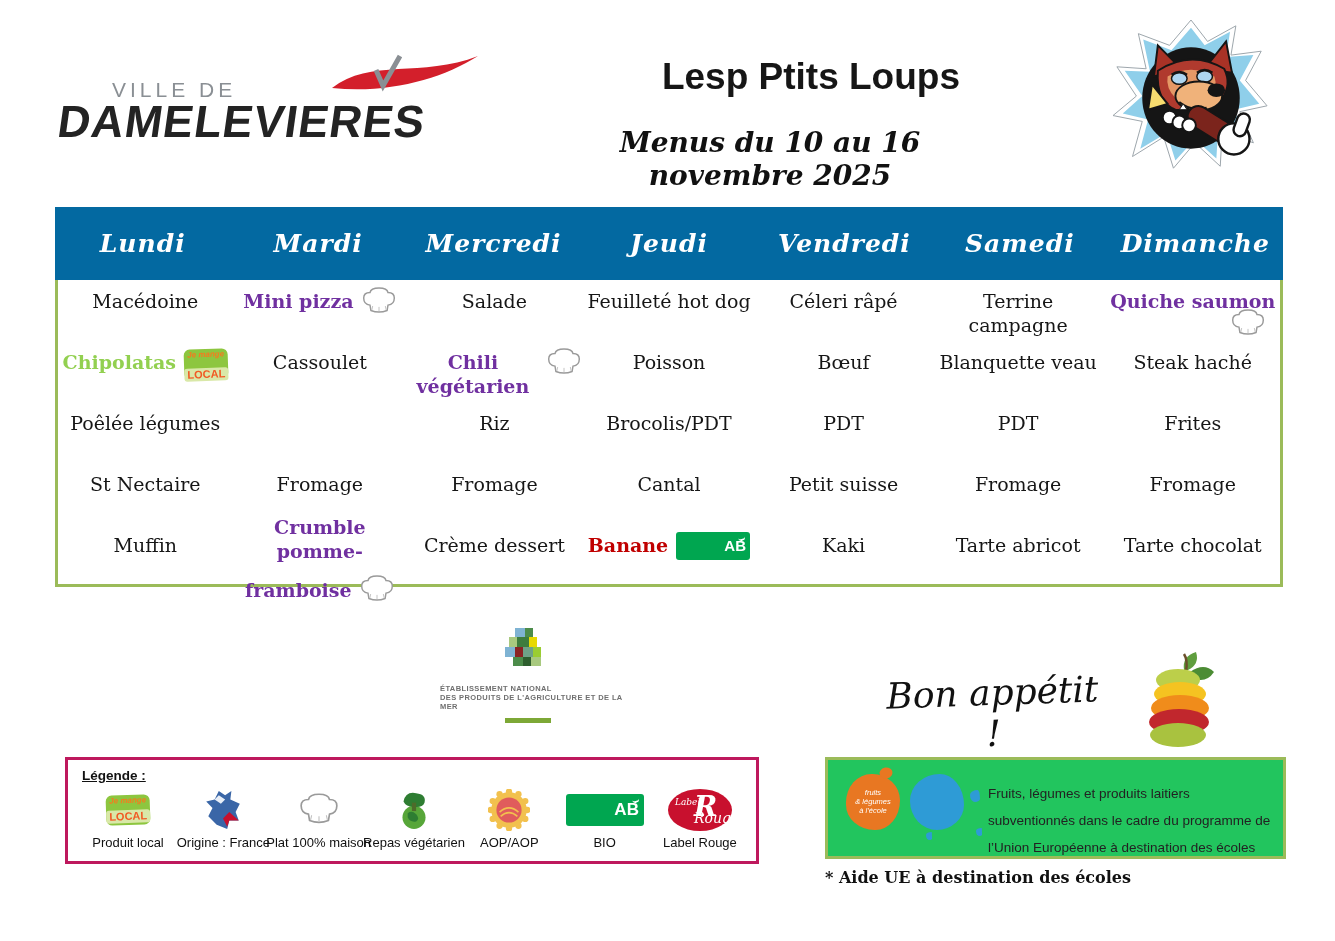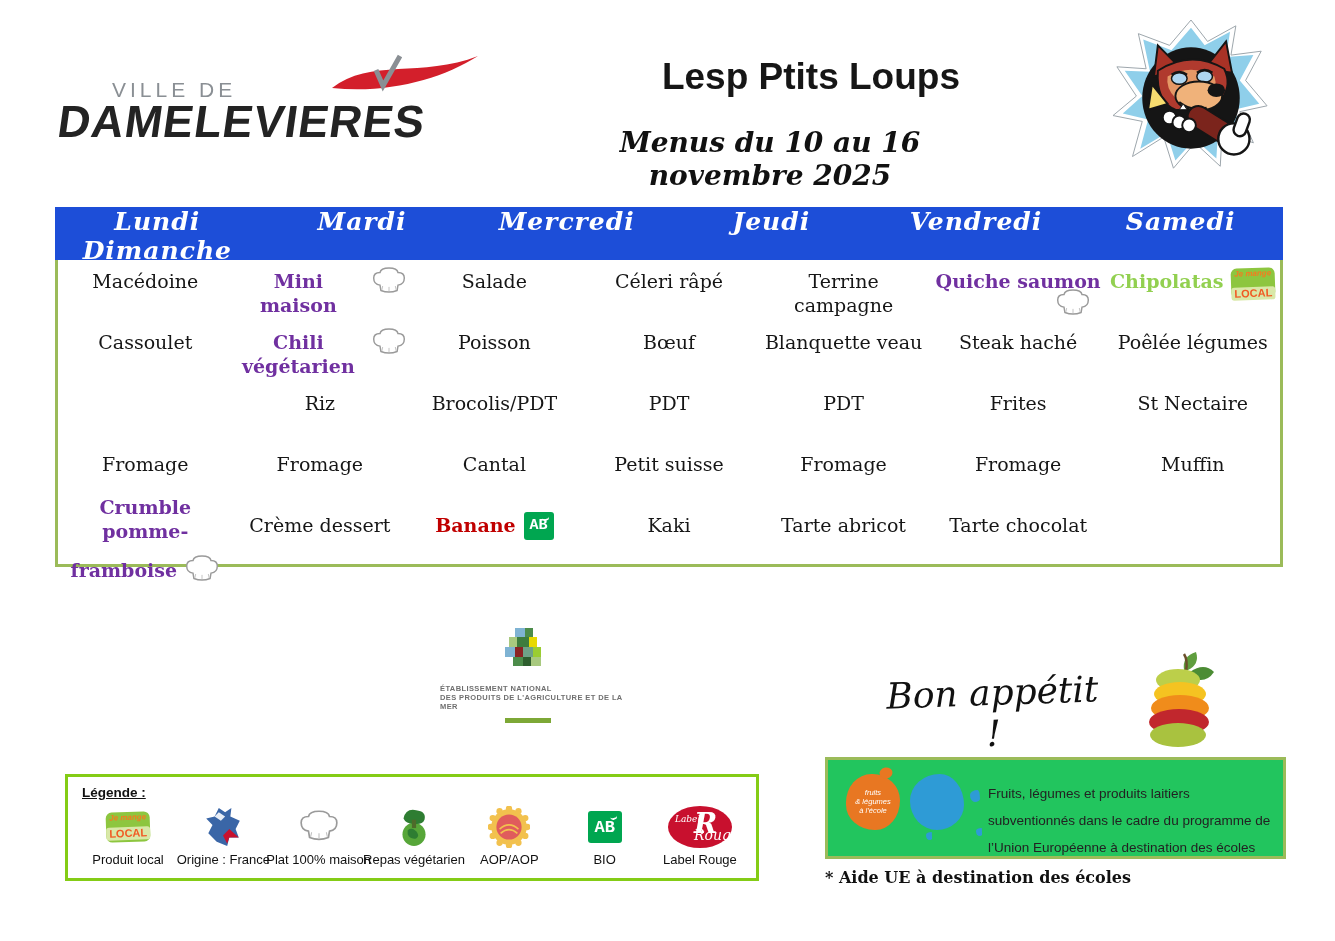--- a/index.html
+++ b/index.html
@@ -12,21 +12,21 @@
   .city-line2{left:58px;top:96px;color:#232323;font-size:45px;font-weight:bold;letter-spacing:1px;
               transform:skewX(-8deg);font-family:"Liberation Sans",sans-serif;}
   .swoosh{left:330px;top:52px;}
   .page-title{left:420px;top:56px;width:540px;text-align:right;font-size:37px;font-weight:bold;color:#161616;}
   .page-subtitle{left:540px;top:126px;width:460px;text-align:center;font-size:28px;font-weight:bold;
                  font-style:italic;font-family:"DejaVu Serif",serif;color:#111;}
   .mascot{left:1112px;top:20px;}
 
   
   .menu-table{left:55px;top:207px;width:1228px;}
-  .menu-head{display:grid;grid-template-columns:repeat(6,1fr);background:#1d4ed8;height:53px;align-items:center;}
+  .menu-head{display:grid;grid-template-columns:repeat(7,1fr);background:#0369a1;height:73px;align-items:center;}
   .day{color:#ffffff;text-align:center;font-size:25px;font-weight:bold;font-style:italic;
        font-family:"DejaVu Serif",serif;letter-spacing:1px;}
   .menu-body{display:grid;grid-template-columns:repeat(7,1fr);grid-auto-rows:61px;
              border:3px solid #9BBB59;border-top:none;background:#fff;padding-top:2px;height:302px;}
   .cell{position:relative;display:flex;align-items:flex-start;justify-content:center;padding-top:8px;
         font-family:"DejaVu Serif",serif;font-size:19px;color:#161616;text-align:center;line-height:1.25;}
   .cell .txt{display:inline-block;}
   .purple{color:#7030A0;font-weight:bold;}
   .green-item{color:#92D050;font-weight:bold;}
   .red-item{color:#C00000;font-weight:bold;}
@@ -40,37 +40,37 @@
                margin-left:8px;margin-top:-2px;transform:rotate(-2deg);text-align:center;
                font-family:"Liberation Sans",sans-serif;}
   .local-badge .l1{display:block;color:#F47B20;font-size:8px;font-style:italic;font-weight:bold;line-height:11px;}
   .local-badge .l2{display:inline-block;color:#F15A24;background:#D9E8A8;font-size:11px;font-weight:bold;
                    line-height:13px;padding:0 3px;border-radius:3px;}
   .local-badge.legend-size{margin:0;transform:rotate(-2deg);}
 
   
   .ab-badge{display:inline-flex;flex:none;align-items:center;justify-content:center;width:30px;height:28px;
             background:#00A650;border-radius:3px;margin-left:8px;margin-top:-2px;position:relative;
-            color:#fff;font-weight:bold;font-size:15px;font-family:Liberation Mono, monospace;}
+            color:#fff;font-weight:bold;font-size:15px;font-family:Liberation Sans, sans-serif;padding-left:44px;}
   .ab-badge::after{content:"";position:absolute;top:3px;right:5px;width:7px;height:4px;
                    border-bottom:2px solid #fff;border-radius:0 0 6px 6px;transform:rotate(-12deg);}
 
   
   .fam{left:440px;top:628px;width:200px;text-align:left;}
   .fam-mosaic{margin-left:65px;}
   .fam-name{color:#8c8c8c;font-size:22px;margin-top:2px;letter-spacing:.5px;}
   .fam-sub{color:#6f6f6f;font-size:7.5px;letter-spacing:.4px;line-height:9px;margin-top:4px;font-weight:bold;}
   .fam-bar{width:46px;height:5px;background:#7DA836;margin:7px 0 0 65px;}
 
   .bon-appetit{left:878px;top:672px;width:230px;text-align:center;font-size:36px;font-style:italic;
                font-family:"DejaVu Serif",serif;color:#111;transform:rotate(-2deg);}
   .fruit-stack{left:1138px;top:650px;}
 
   
-  .legend-box{left:65px;top:774px;width:688px;height:101px;border:3px solid #84cc16;background:#fff;}
+  .legend-box{left:65px;top:757px;width:688px;height:101px;border:3px solid #be185d;background:#fff;}
   .legend-title{position:absolute;left:14px;top:8px;font-size:13.5px;font-weight:bold;
                 text-decoration:underline;color:#111;}
   .legend-items{position:absolute;left:14px;right:10px;top:28px;display:flex;justify-content:space-between;}
   .legend-item{display:flex;flex-direction:column;align-items:center;width:92px;}
   .legend-item .ic{height:44px;display:flex;align-items:center;justify-content:center;}
   .legend-item .lbl{font-size:13px;color:#111;margin-top:3px;white-space:nowrap;}
 
   
   .label-rouge{position:relative;width:64px;height:42px;background:#C8102E;border-radius:50%;color:#fff;
                font-family:"DejaVu Serif",serif;}
@@ -150,27 +150,30 @@
       <div class="day">Samedi</div>
       <div class="day">Dimanche</div>
     </div>
 
     <div class="menu-body">
 
       <div class="cell">
           <span class="txt">Macédoine</span>
         </div>
       <div class="cell">
-        <span class="txt purple">Mini maison</span>
+        <span class="txt purple">Mini pizza</span>
         <svg class="hat-inline" width="36" height="31">
             <use href="#chefhat"></use>
           </svg>
       </div>
       <div class="cell">
           <span class="txt">Salade</span>
+        </div>
+      <div class="cell">
+          <span class="txt">Feuilleté hot dog</span>
         </div>
       <div class="cell">
           <span class="txt">Céleri râpé</span>
         </div>
       <div class="cell">
           <span class="txt">Terrine campagne</span>
         </div>
       <div class="cell">
         <span class="txt purple">Quiche saumon</span>
         <svg class="hat-under" width="36" height="31">

